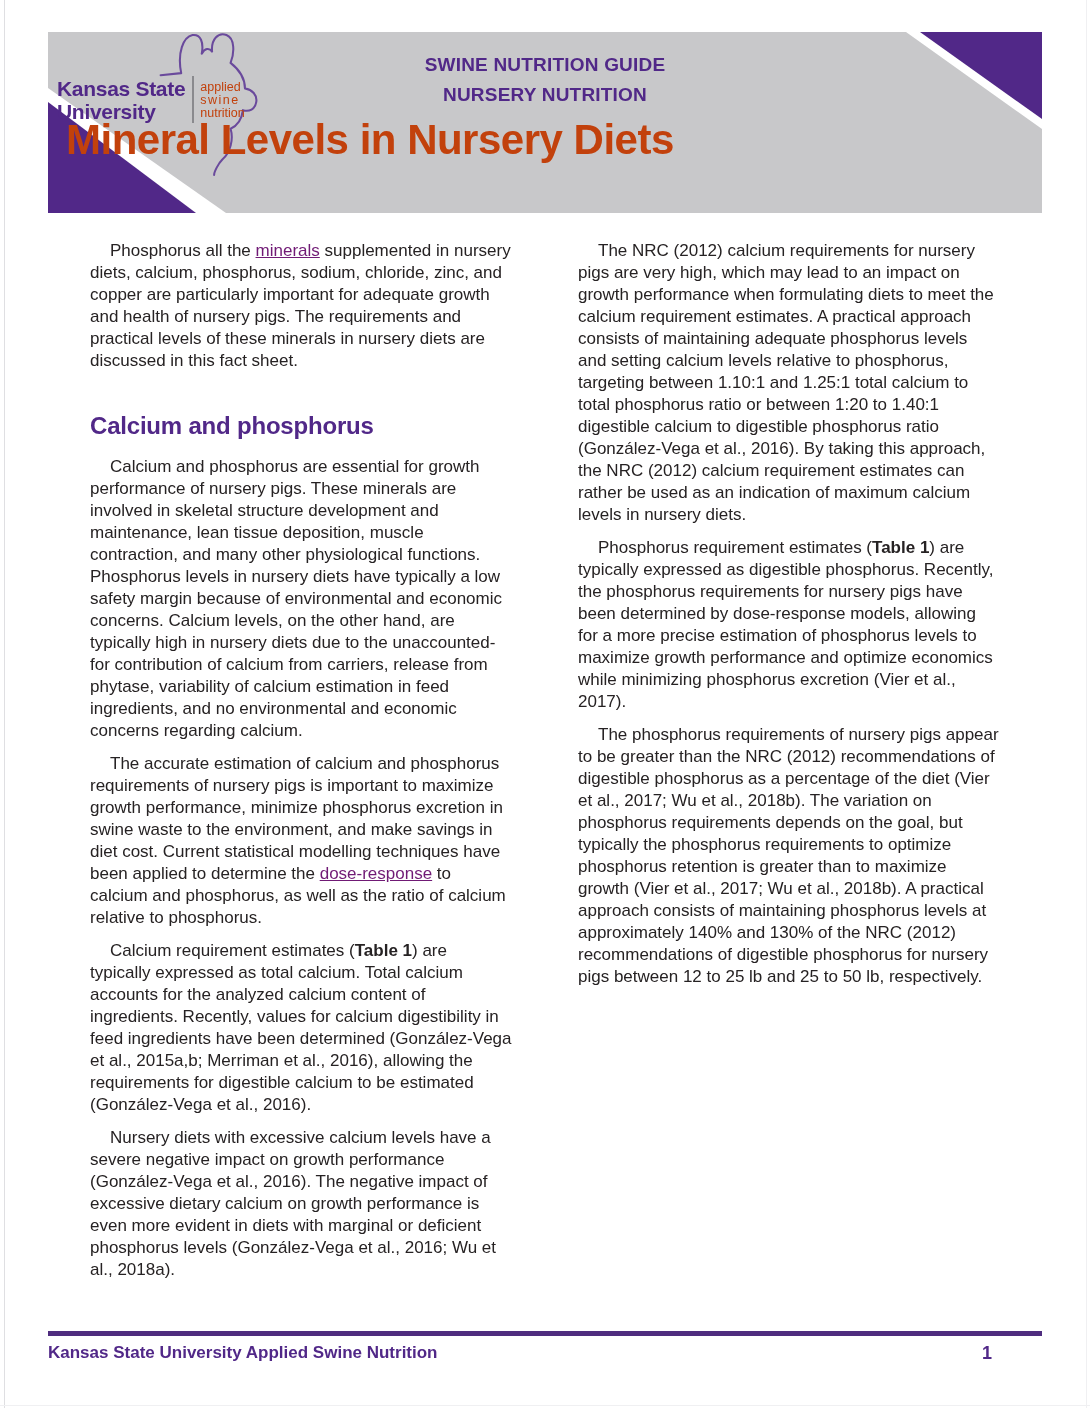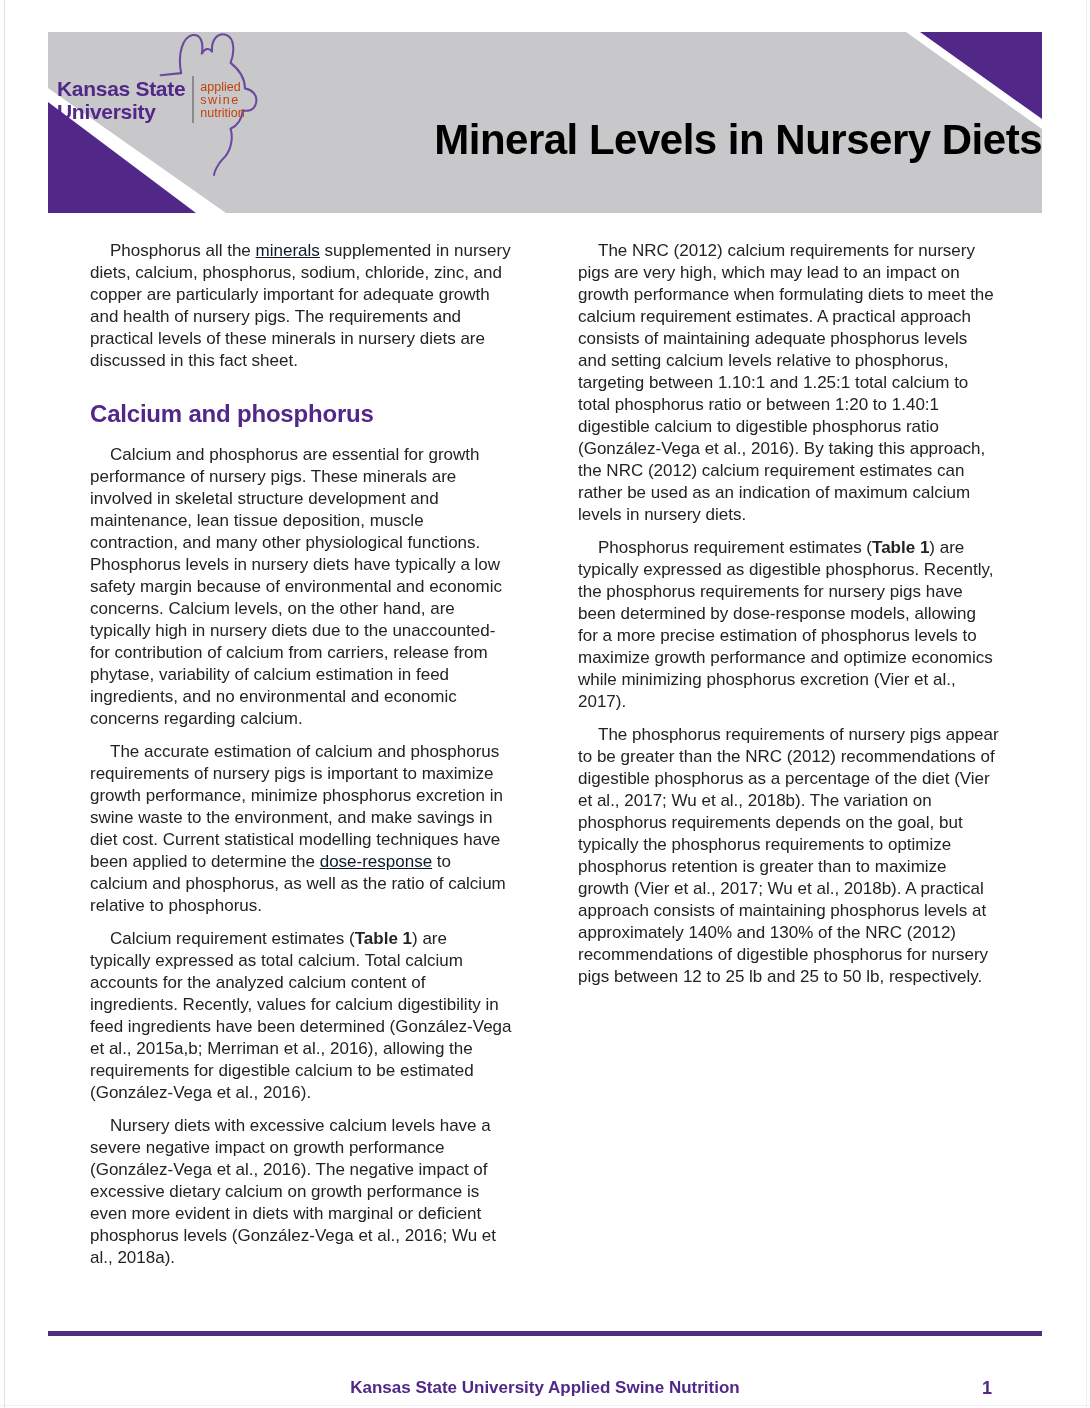--- a/index.html
+++ b/index.html
@@ -19,37 +19,37 @@
   .logo .uni{color:#512888;line-height:23px;font-size:21px;letter-spacing:-0.3px;}
   .logo .uni .l1{font-weight:600;}
   .logo .uni .l2{font-weight:800;}
   .logo .bar{width:2px;height:47px;background:#8a8a8e;margin:0 6px 0 7px;}
   .logo .prog{color:#c2410c;font-size:12.5px;line-height:13px;padding-top:1px;}
   .logo .prog .p2{font-weight:400;letter-spacing:1.5px;}
   .pig{position:absolute;left:110px;top:0px;width:104px;height:144px;z-index:1;}
 
   .kicker{position:absolute;left:0;top:18px;width:100%;text-align:center;color:#512888;
     font-size:19px;font-weight:600;line-height:30px;letter-spacing:0.2px;z-index:2;}
-  .banner-title{position:absolute;left:0;top:84px;width:100%;text-align:right;margin:0;
-    color:#000000;font-size:42px;font-weight:800;letter-spacing:-0.5px;z-index:2;}
+  .banner-title{position:absolute;left:0;top:84px;width:100%;text-align:left;margin:0;
+    color:#c2410c;font-size:42px;font-weight:800;letter-spacing:-0.5px;z-index:2;padding-left:18px;}
 
   
   .content{position:absolute;left:90px;top:240px;width:910px;display:flex;gap:66px;
     color:#262223;}
   .col{width:422px;}
   .col p{margin:0 0 11px 0;font-size:17px;line-height:22px;text-indent:20px;text-align:left;}
-  .col h2{margin:28px 0 16px 0;color:#512888;font-size:24px;font-weight:800;letter-spacing:-0.2px;}
+  .col h2{margin:40px 0 16px 0;color:#512888;font-size:24px;font-weight:800;letter-spacing:-0.2px;}
   .col h3{margin:24px 0 14px 0;color:#512888;font-size:21px;font-weight:800;font-style:italic;}
   .col h3.mt-lg{margin-top:38px;}
-  .run-link{color:#0f172a;cursor:pointer;}
+  .run-link{color:#701a75;cursor:pointer;}
   .run-bold{font-weight:bold;}
 
   
   .footer-rule{position:absolute;left:48px;width:994px;top:1331px;height:5px;background:#4f2d7f;}
-  .footer{position:absolute;left:48px;width:994px;top:1378px;text-align:center;}
+  .footer{position:absolute;left:48px;width:994px;top:1343px;}
   .footer-text{color:#512888;font-size:17px;font-weight:700;}
   .footer-page{position:absolute;right:50px;top:0;color:#512888;font-size:18px;font-weight:700;}
 </style>
 </head>
 <body>
 
 <div class="page">
   <div class="edge-left"></div>
   <div class="edge-right"></div>
   <div class="edge-bottom"></div>
@@ -77,20 +77,24 @@
         <div class="l2">University</div>
       </div>
       <div class="bar"></div>
       <div class="prog">
         <div class="p1">applied</div>
         <div class="p2">swine</div>
         <div class="p3">nutrition</div>
       </div>
     </div>
 
+    <div class="kicker">
+      <div>SWINE NUTRITION GUIDE</div>
+      <div>NURSERY NUTRITION</div>
+    </div>
 
     <h1 class="banner-title">Mineral Levels in Nursery Diets</h1>
   </div>
 
   <div class="content">
     <div class="col">
       <p><span>Phosphorus all the </span><a class="run-link" href="#">minerals</a><span> supplemented in nursery diets, calcium, phosphorus, sodium, chloride, zinc, and copper are particularly important for adequate growth and health of nursery pigs. The requirements and practical levels of these minerals in nursery diets are discussed in this fact sheet.</span></p>
       <h2>Calcium and phosphorus</h2>
       <p><span>Calcium and phosphorus are essential for growth performance of nursery pigs. These minerals are involved in skeletal structure development and maintenance, lean tissue deposition, muscle contraction, and many other physiological functions. Phosphorus levels in nursery diets have typically a low safety margin because of environmental and economic concerns. Calcium levels, on the other hand, are typically high in nursery diets due to the unaccounted-for contribution of calcium from carriers, release from phytase, variability of calcium estimation in feed ingredients, and no environmental and economic concerns regarding calcium.</span></p>
       <p><span>The accurate estimation of calcium and phosphorus requirements of nursery pigs is important to maximize growth performance, minimize phosphorus excretion in swine waste to the environment, and make savings in diet cost. Current statistical modelling techniques have been applied to determine the </span><a class="run-link" href="#">dose-response</a><span> to calcium and phosphorus, as well as the ratio of calcium relative to phosphorus.</span></p>

